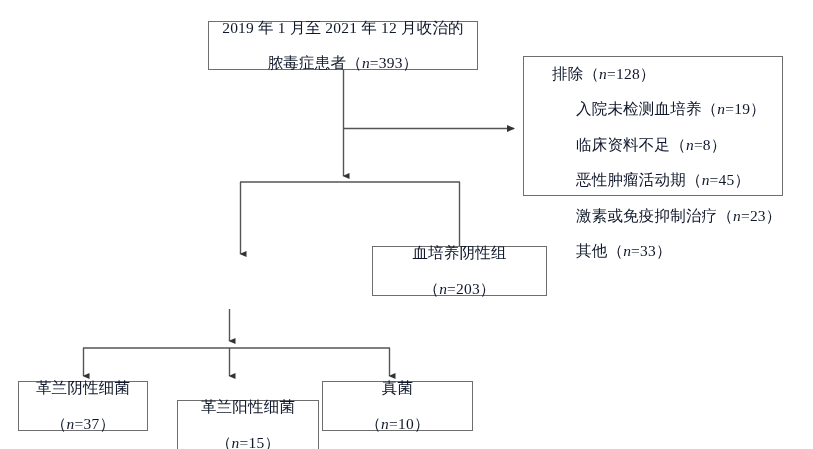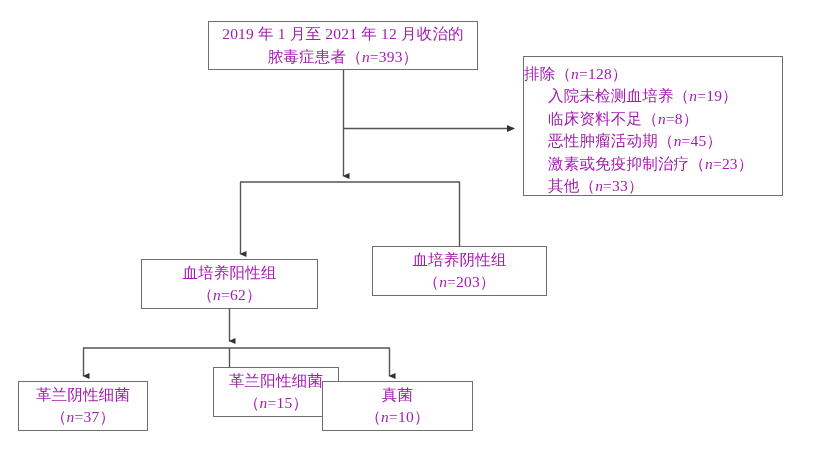--- a/index.html
+++ b/index.html
@@ -31,30 +31,31 @@
     border: 1.3px solid #6e6e6e;
     background: #ffffff;
     display: flex;
     flex-direction: column;
     align-items: center;
     justify-content: center;
     text-align: center;
     font-size: 15.5px;
     line-height: 1.45;
     letter-spacing: 0.2px;
-    color: #a21caf;
+    color: #0f172a;
+    gap: 13px;
   }
   .box .line {
     white-space: nowrap;
   }
   .box.left-align {
     align-items: flex-start;
     text-align: left;
     justify-content: flex-start;
-    padding: 6px 8px 6px 0;
+    padding: 6px 8px 6px 28px;
   }
   .box.left-align .line {
     display: block;
     width: 100%;
   }
   .indent {
     padding-left: 1.55em;
   }
   .nvar {
     font-style: italic;
@@ -99,36 +100,32 @@
 
   <div class="box left-align" style="left:523px; top:56px; width:260px; height:140px;">
     <span class="line">排除（<span class="nvar">n</span>=128）</span>
     <span class="line indent">入院未检测血培养（<span class="nvar">n</span>=19）</span>
     <span class="line indent">临床资料不足（<span class="nvar">n</span>=8）</span>
     <span class="line indent">恶性肿瘤活动期（<span class="nvar">n</span>=45）</span>
     <span class="line indent">激素或免疫抑制治疗（<span class="nvar">n</span>=23）</span>
     <span class="line indent">其他（<span class="nvar">n</span>=33）</span>
   </div>
 
-  <div class="box" style="left:141px; top:259px; width:177px; height:50px;">
-    <span class="line">血培养阳性组</span>
-    <span class="line">（<span class="nvar">n</span>=62）</span>
-  </div>
 
   <div class="box" style="left:372px; top:246px; width:175px; height:50px;">
     <span class="line">血培养阴性组</span>
     <span class="line">（<span class="nvar">n</span>=203）</span>
   </div>
 
   <div class="box" style="left:18px; top:381px; width:130px; height:50px;">
     <span class="line">革兰阴性细菌</span>
     <span class="line">（<span class="nvar">n</span>=37）</span>
   </div>
 
-  <div class="box" style="left:177px; top:367px; width:126px; height:50px;margin-left:36px;">
+  <div class="box" style="left:177px; top:400px; width:142px; height:50px;">
     <span class="line">革兰阳性细菌</span>
     <span class="line">（<span class="nvar">n</span>=15）</span>
   </div>
 
   <div class="box" style="left:322px; top:381px; width:151px; height:50px;">
     <span class="line">真菌</span>
     <span class="line">（<span class="nvar">n</span>=10）</span>
   </div>
 
 </div>

